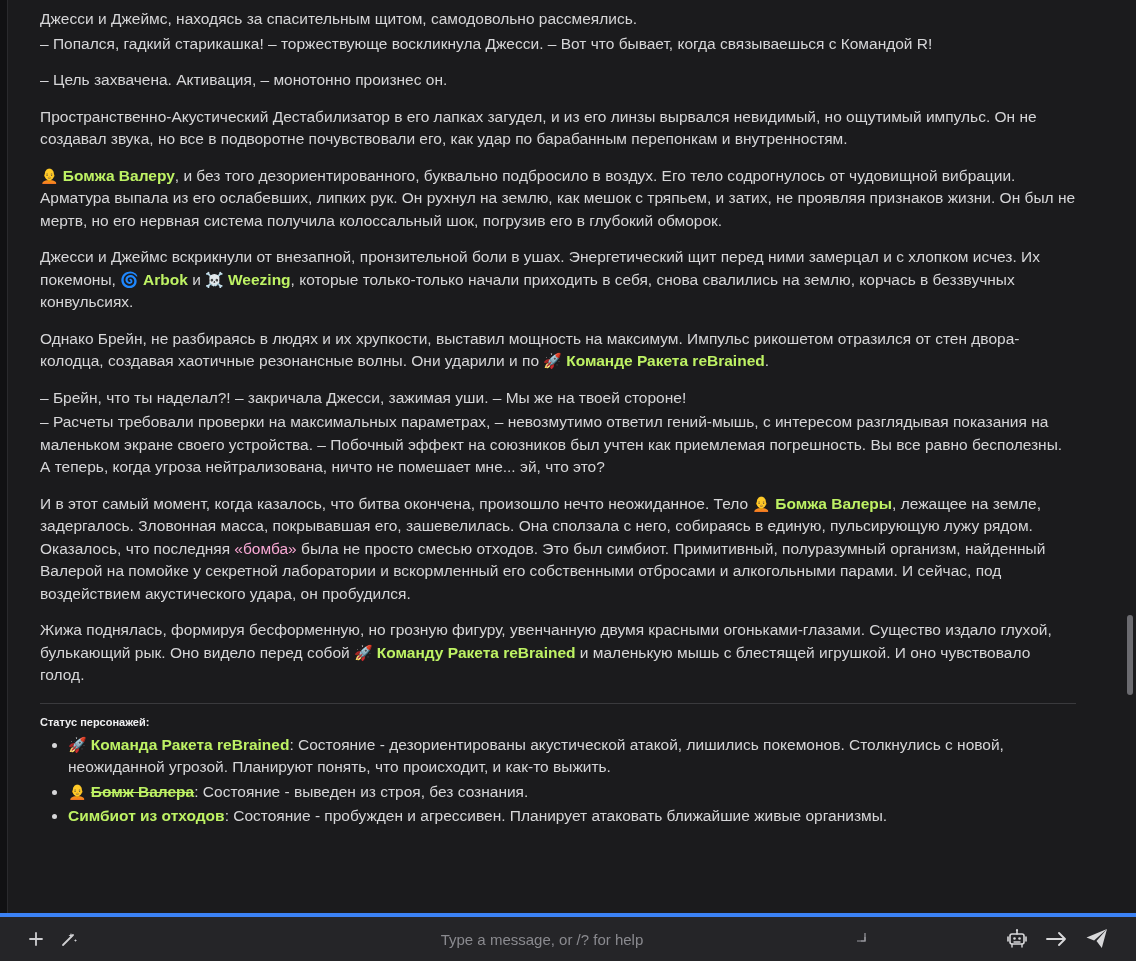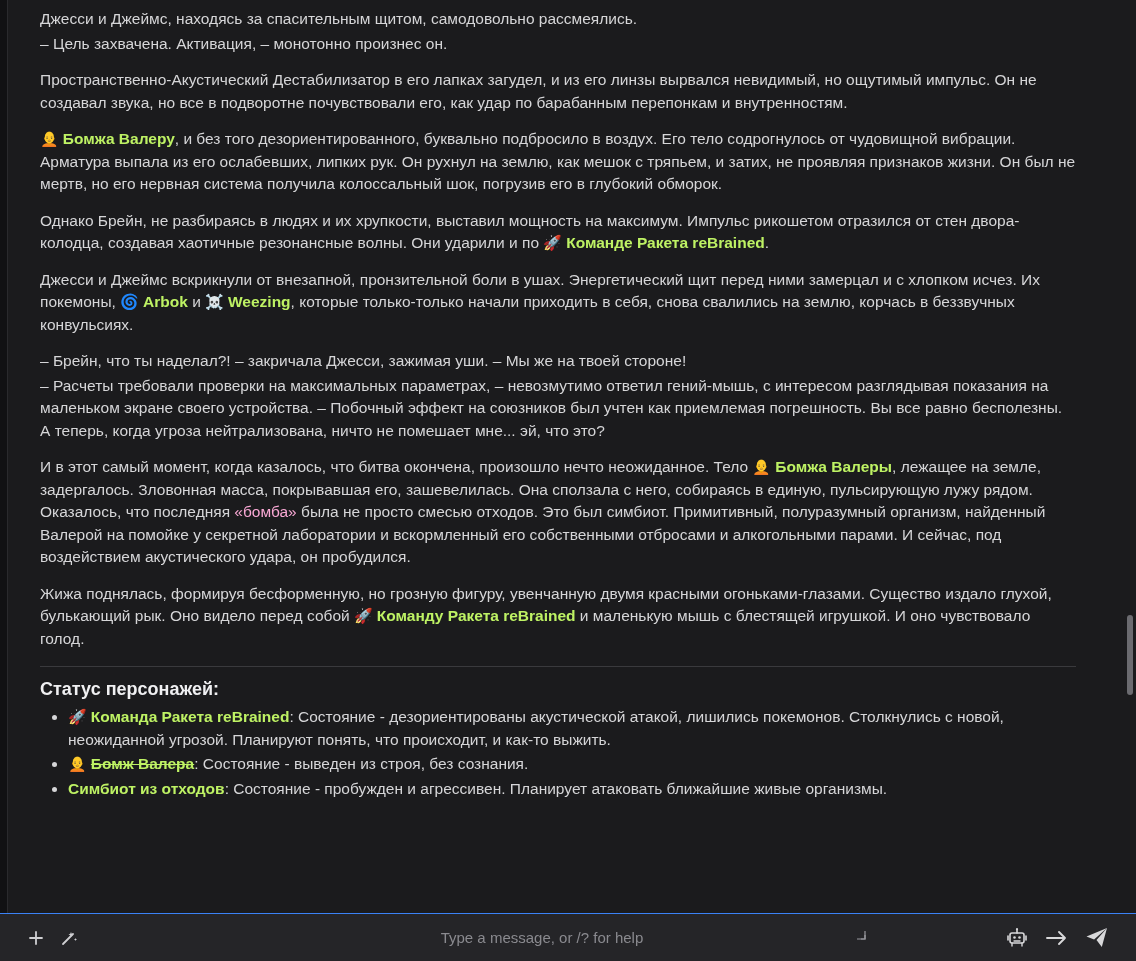--- a/index.html
+++ b/index.html
@@ -51,21 +51,21 @@
     color: #f9a8d4;
     margin-top: 16px;
   }
   .strike {
     text-decoration: line-through;
   }
   .status-head {
     margin: 6px 0 6px 0;
     font-weight: bold;
     color: #f0f0f2;
-    font-size: 18px;
+    font-size: 11px;
   }
   hr.sep {
     border: none;
     border-top: 1px solid #3a3a3d;
     margin: 16px 0 12px 0;
   }
   ul.status-list {
     margin: 1px 0 6px 0;
     padding-left: 28px;
   }
@@ -89,21 +89,21 @@
     width: 6px;
     height: 80px;
     border-radius: 3px;
     background: #6b6b70;
   }
   .composer {
     position: absolute;
     left: 0; right: 0; bottom: 0;
     height: 48px;
     background: #252528;
-    border-top: 1px solid #3b82f6;
+    border-top: 4px solid #3b82f6;
     display: flex;
     align-items: center;
     padding: 0 20px;
   }
   .composer-left {
     display: flex;
     align-items: center;
     gap: 10px;
     width: 60px;
     padding-left: 4px;
@@ -162,25 +162,26 @@
 </head>
 <body>
 
 <div id="app">
 
   <div class="left-rail"></div>
 
   <div class="chat-scroll">
     <div class="msg" id="msg-body">
         <p class="tight"><span>Джесси и Джеймс, находясь за спасительным щитом, самодовольно рассмеялись.</span></p>
+        <p><span>– Попался, гадкий старикашка! – торжествующе воскликнула Джесси. – Вот что бывает, когда связываешься с Командой R!</span></p>
         <p><span>– Цель захвачена. Активация, – монотонно произнес он.</span></p>
         <p><span>Пространственно-Акустический Дестабилизатор в его лапках загудел, и из его линзы вырвался невидимый, но ощутимый импульс. Он не создавал звука, но все в подворотне почувствовали его, как удар по барабанным перепонкам и внутренностям.</span></p>
         <p><span class="emoji">🧑‍🦲 </span><b>Бомжа Валеру</b><span>, и без того дезориентированного, буквально подбросило в воздух. Его тело содрогнулось от чудовищной вибрации. Арматура выпала из его ослабевших, липких рук. Он рухнул на землю, как мешок с тряпьем, и затих, не проявляя признаков жизни. Он был не мертв, но его нервная система получила колоссальный шок, погрузив его в глубокий обморок.</span></p>
+        <p><span>Джесси и Джеймс вскрикнули от внезапной, пронзительной боли в ушах. Энергетический щит перед ними замерцал и с хлопком исчез. Их покемоны, </span><span class="emoji">🌀 </span><b>Arbok</b><span> и </span><span class="emoji">☠️ </span><b>Weezing</b><span>, которые только-только начали приходить в себя, снова свалились на землю, корчась в беззвучных конвульсиях.</span></p>
         <p><span>Однако Брейн, не разбираясь в людях и их хрупкости, выставил мощность на максимум. Импульс рикошетом отразился от стен двора-колодца, создавая хаотичные резонансные волны. Они ударили и по </span><span class="emoji">🚀 </span><b>Команде Ракета reBrained</b><span>.</span></p>
-        <p><span>Джесси и Джеймс вскрикнули от внезапной, пронзительной боли в ушах. Энергетический щит перед ними замерцал и с хлопком исчез. Их покемоны, </span><span class="emoji">🌀 </span><b>Arbok</b><span> и </span><span class="emoji">☠️ </span><b>Weezing</b><span>, которые только-только начали приходить в себя, снова свалились на землю, корчась в беззвучных конвульсиях.</span></p>
         <p class="tight"><span>– Брейн, что ты наделал?! – закричала Джесси, зажимая уши. – Мы же на твоей стороне!</span></p>
         <p><span>– Расчеты требовали проверки на максимальных параметрах, – невозмутимо ответил гений-мышь, с интересом разглядывая показания на маленьком экране своего устройства. – Побочный эффект на союзников был учтен как приемлемая погрешность. Вы все равно бесполезны. А теперь, когда угроза нейтрализована, ничто не помешает мне... эй, что это?</span></p>
         <p><span>И в этот самый момент, когда казалось, что битва окончена, произошло нечто неожиданное. Тело </span><span class="emoji">🧑‍🦲 </span><b>Бомжа Валеры</b><span>, лежащее на земле, задергалось. Зловонная масса, покрывавшая его, зашевелилась. Она сползала с него, собираясь в единую, пульсирующую лужу рядом. Оказалось, что последняя </span><span class="bomba">«бомба»</span><span> была не просто смесью отходов. Это был симбиот. Примитивный, полуразумный организм, найденный Валерой на помойке у секретной лаборатории и вскормленный его собственными отбросами и алкогольными парами. И сейчас, под воздействием акустического удара, он пробудился.</span></p>
         <p><span>Жижа поднялась, формируя бесформенную, но грозную фигуру, увенчанную двумя красными огоньками-глазами. Существо издало глухой, булькающий рык. Оно видело перед собой </span><span class="emoji">🚀 </span><b>Команду Ракета reBrained</b><span> и маленькую мышь с блестящей игрушкой. И оно чувствовало голод.</span></p>
       </div>
 
     <hr class="sep">
 
     <div class="status-head">Статус персонажей:</div>
 

